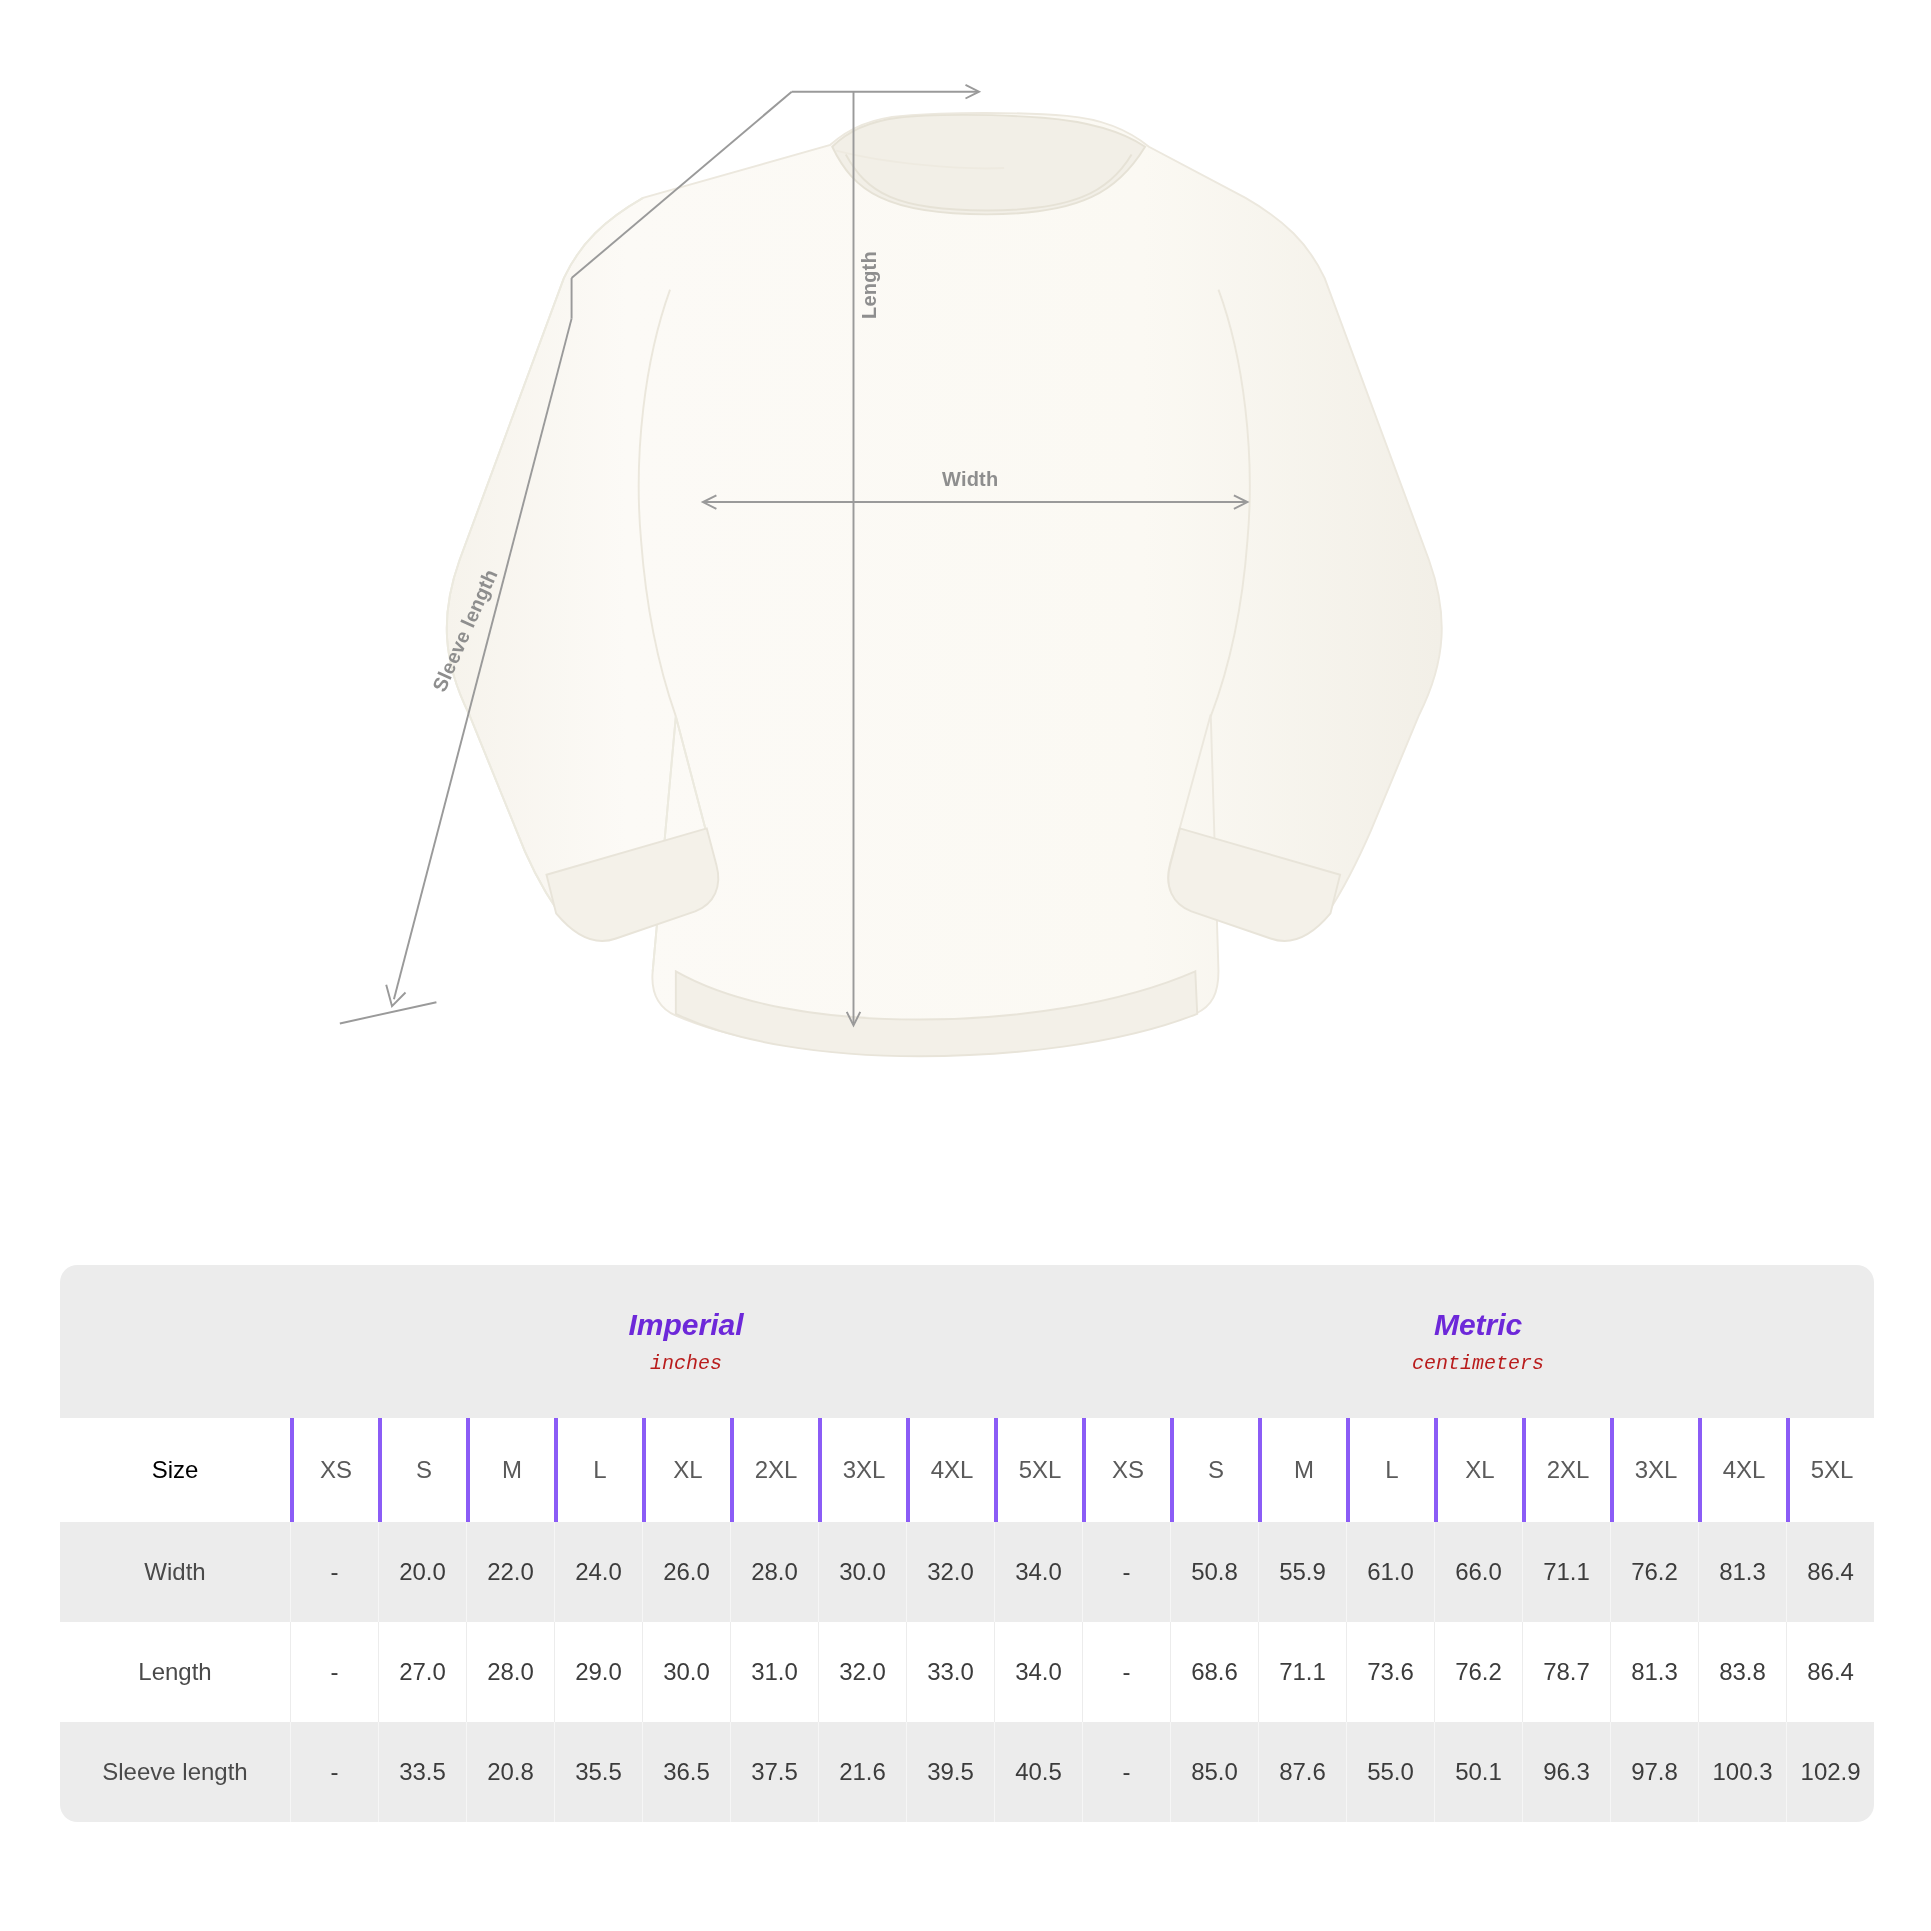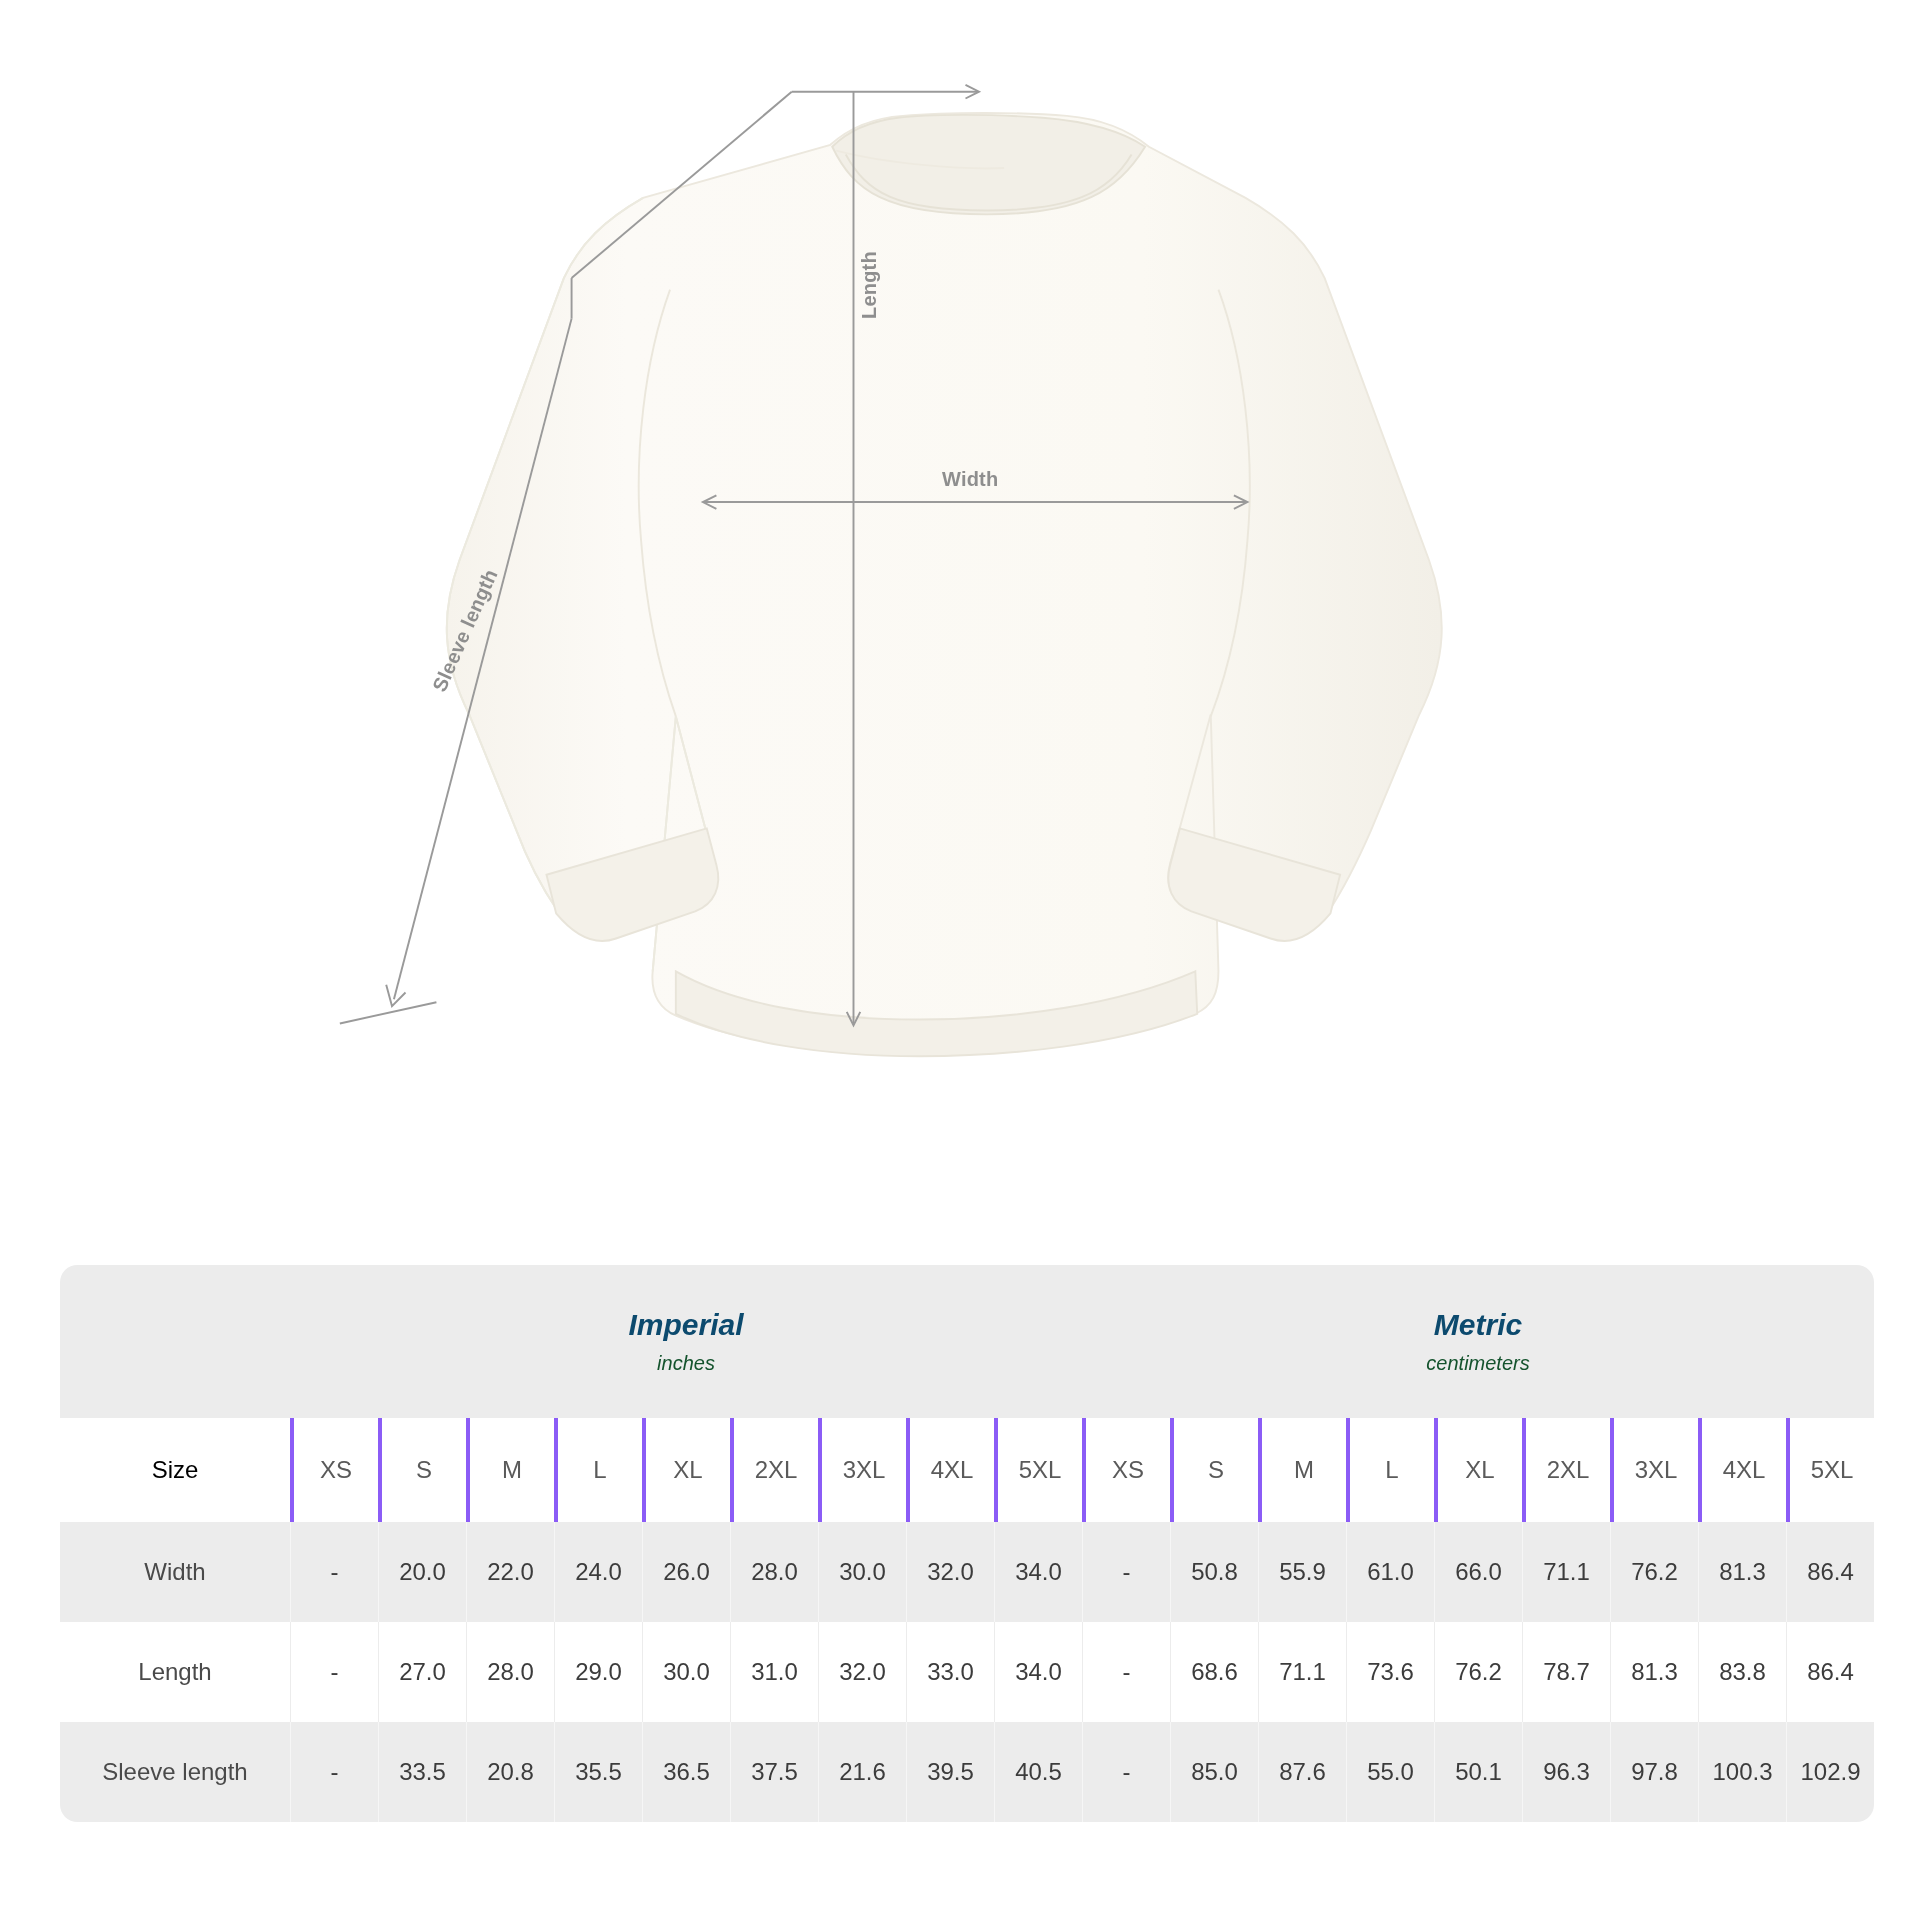--- a/index.html
+++ b/index.html
@@ -108,27 +108,28 @@
     text-align: center;
     height: 153px;
     vertical-align: middle;
   }
   .unit-cell.first { border-top-left-radius: 17.4px; }
   .unit-cell.last  { border-top-right-radius: 17.4px; }
   .unit-name {
     font-size: 30px;
     font-style: italic;
     font-weight: bold;
-    color: #0c4a6e;
+    color: #6d28d9;
   }
   .unit-sub {
     font-size: 20px;
     font-style: italic;
-    color: #14532d;
+    color: #b91c1c;
     margin-top: 9.7px;
+    font-family: Liberation Mono, monospace;
   }
   .unit-blank { background: #ececec; }
 
   
   .hdr-row td {
     background: #ffffff;
     height: 104px;
     text-align: center;
     vertical-align: middle;
     font-size: 24px;

